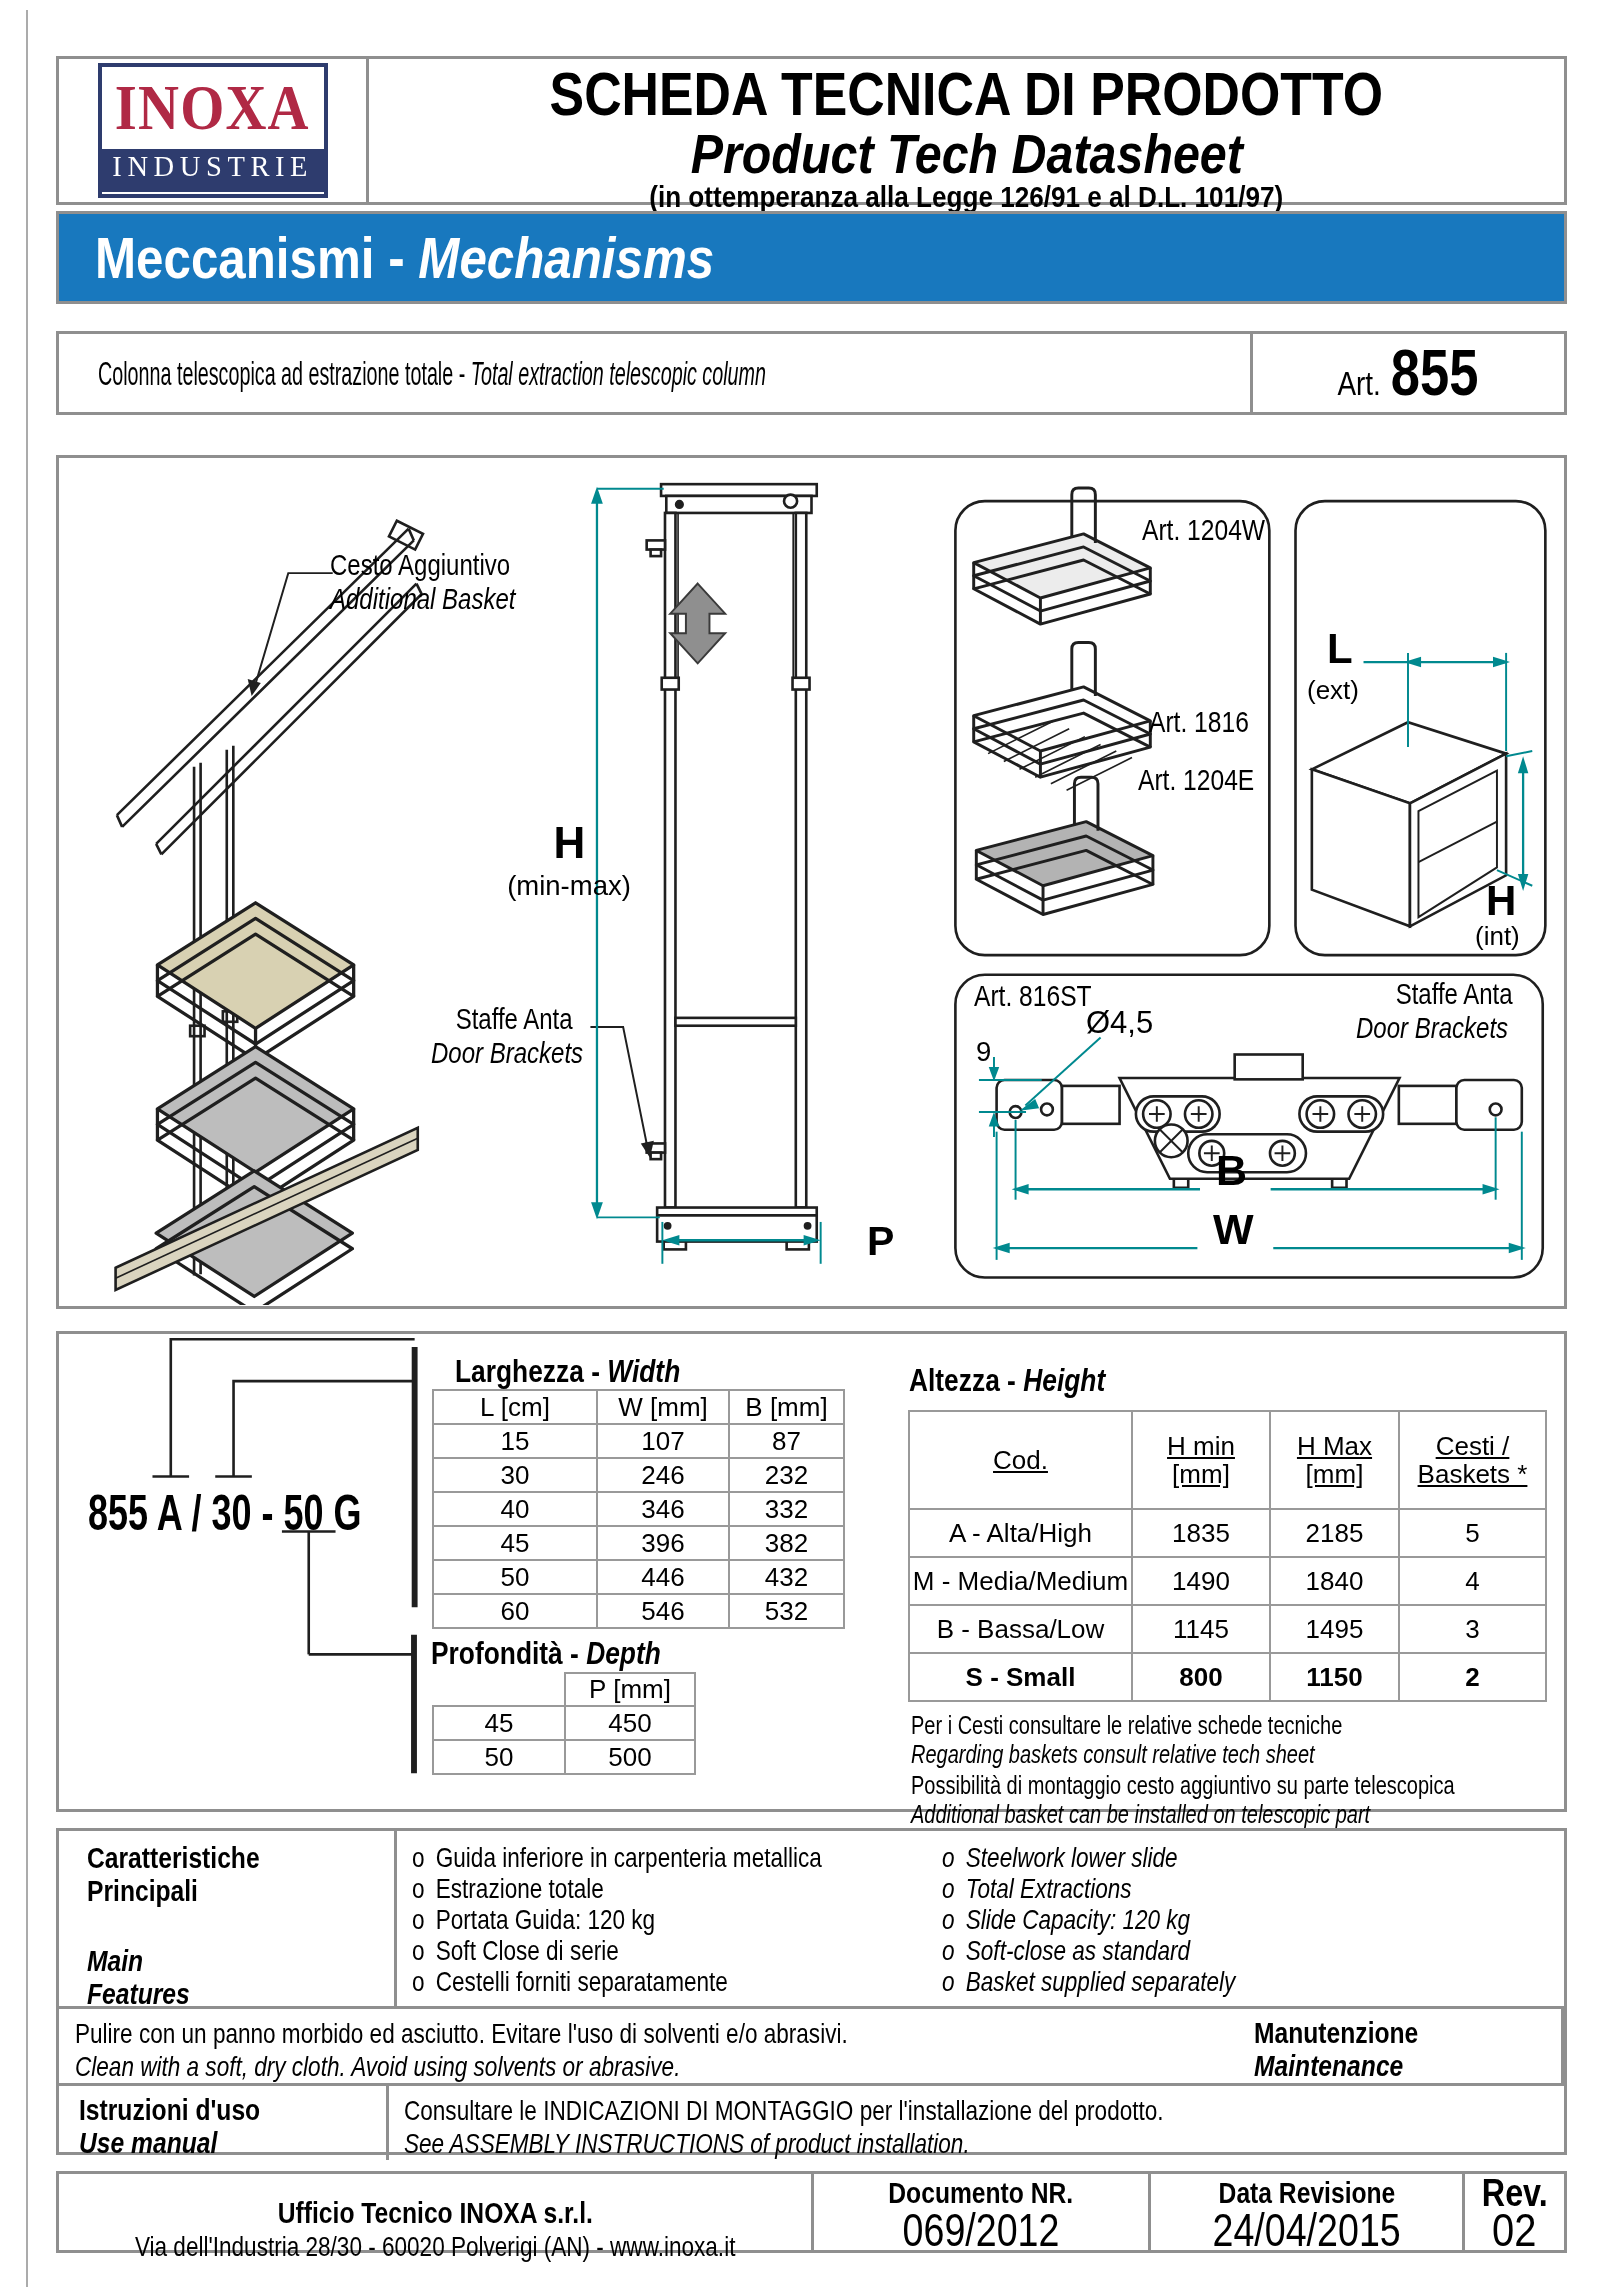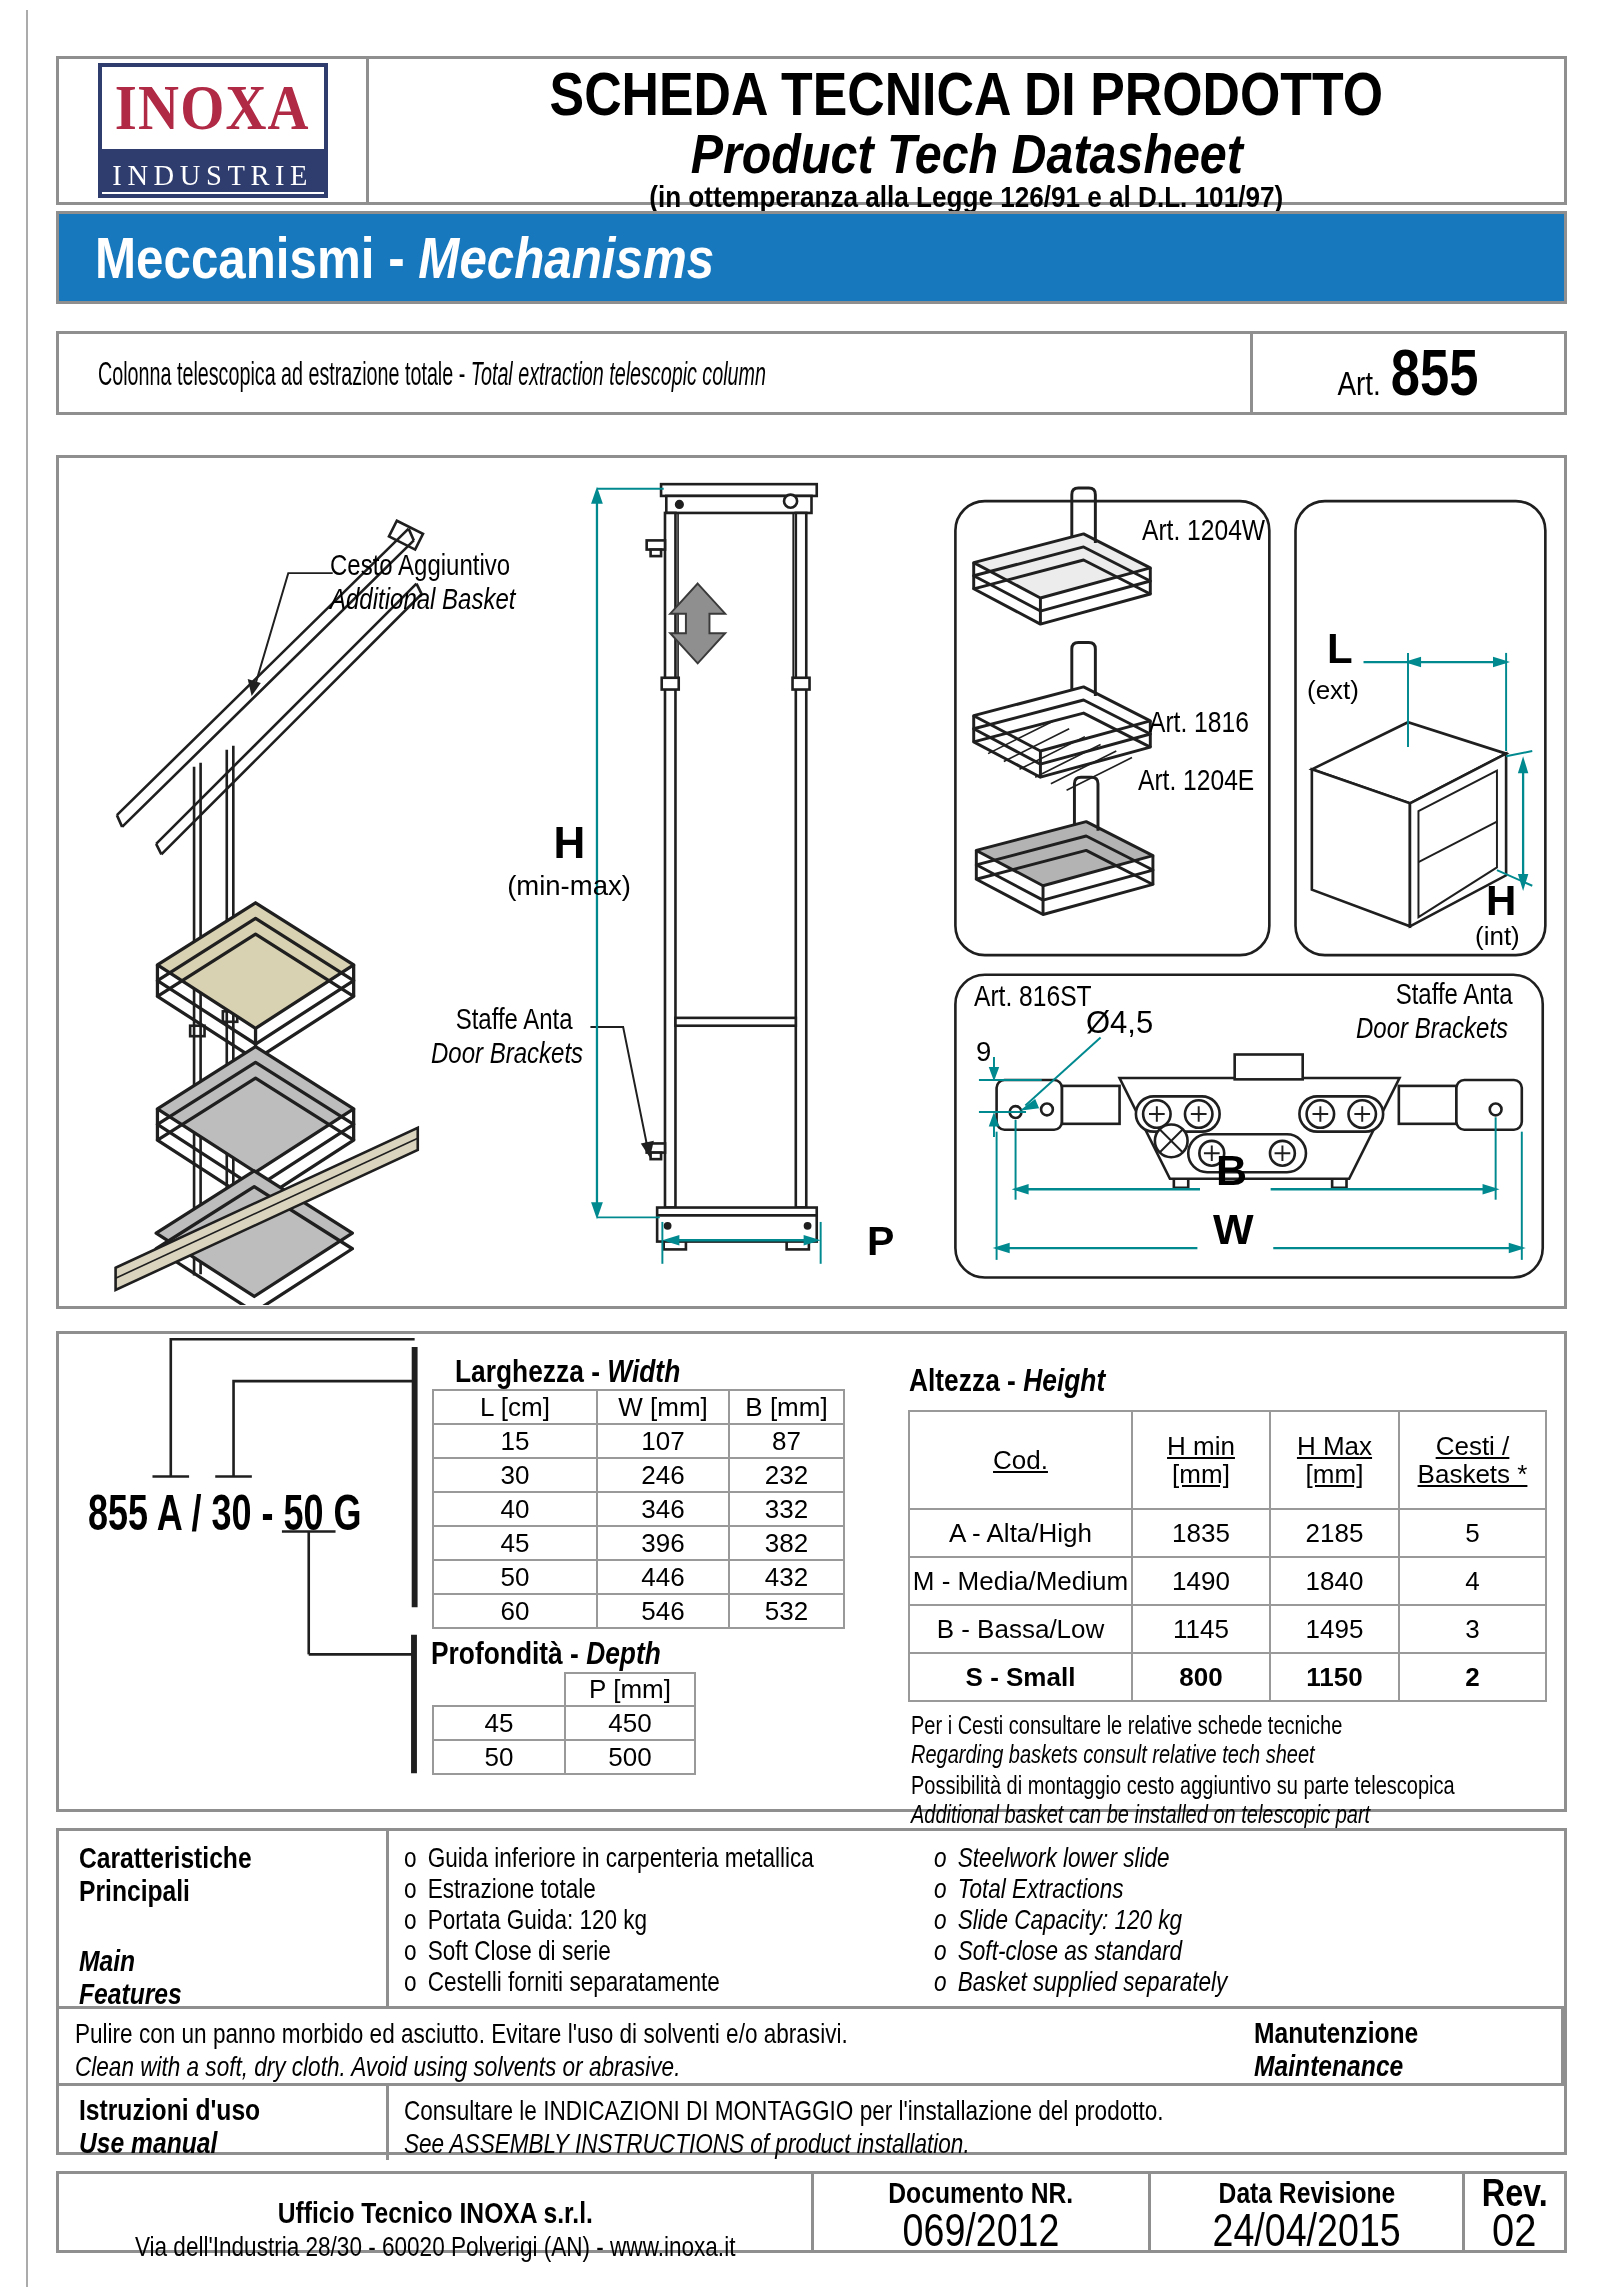--- a/index.html
+++ b/index.html
@@ -11,21 +11,21 @@
   .sqC{display:inline-block;transform-origin:center center;white-space:nowrap;}
   .b{font-weight:bold;}
   .i{font-style:italic;}
   
   table.dt{border-collapse:collapse;}
   table.dt td{border:2.6px solid #999;background:#FFF;text-align:center;vertical-align:middle;
               font-size:26px;padding:0;white-space:pre-line;line-height:1.08;}
   
   .logo{width:230px;height:135px;border:4.6px solid var(--logo-navy);box-sizing:border-box;background:#FFF;}
   .logo .top{height:82px;display:flex;align-items:center;justify-content:center;}
-  .logo .bot{height:43px;background:var(--logo-navy);display:flex;align-items:flex-end;justify-content:center;}
+  .logo .bot{height:43px;background:var(--logo-navy);display:flex;align-items:flex-start;justify-content:center;}
   .bullet-line{white-space:nowrap;font-size:27.5px;line-height:31px;}
   .bullet-line .bch{display:inline-block;width:29px;}
 </style>
 </head>
 <body>
 
 <div class="page">
 
   <div class="abs" style="left:26px;top:9.8px;width:2px;height:2277px;background:#ABABAB;"></div>
 
@@ -408,21 +408,21 @@
     <div class="abs i" style="left:852px;top:406px;font-size:25px;">
       <span class="sqL" style="transform:scaleX(.8);">Regarding baskets consult relative tech sheet</span></div>
     <div class="abs" style="left:852px;top:437px;font-size:25px;">
       <span class="sqL" style="transform:scaleX(.8);">Possibilità di montaggio cesto aggiuntivo su parte telescopica</span></div>
     <div class="abs i" style="left:852px;top:466px;font-size:25px;">
       <span class="sqL" style="transform:scaleX(.8);">Additional basket can be installed on telescopic part</span></div>
   </div>
 
   <div class="box" style="left:56px;top:1828px;width:1511px;height:327px;display:flex;flex-direction:column;">
 
-    <div style="height:175px;display:flex;border-bottom:3.3px solid var(--border-gray);">
+    <div style="height:175px;display:flex;border-bottom:3.3px solid var(--border-gray);padding-left:8px;">
       <div style="width:307px;border-right:3.3px solid var(--border-gray);padding:10.5px 0 0 19.6px;font-size:29px;line-height:33px;">
         <div class="b"><span class="sqL" style="transform:scaleX(.85);">Caratteristiche</span></div>
         <div class="b"><span class="sqL" style="transform:scaleX(.85);">Principali</span></div>
         <div style="height:37px;"></div>
         <div class="b i"><span class="sqL" style="transform:scaleX(.85);">Main</span></div>
         <div class="b i"><span class="sqL" style="transform:scaleX(.85);">Features</span></div>
       </div>
       <div style="width:523px;padding:10.5px 0 0 15.7px;">
         <div class="bullet-line"><span class="sqL" style="transform:scaleX(.82);"><span class="bch">o</span><span>Guida inferiore in carpenteria metallica</span></span></div>
         <div class="bullet-line"><span class="sqL" style="transform:scaleX(.82);"><span class="bch">o</span><span>Estrazione totale</span></span></div>

